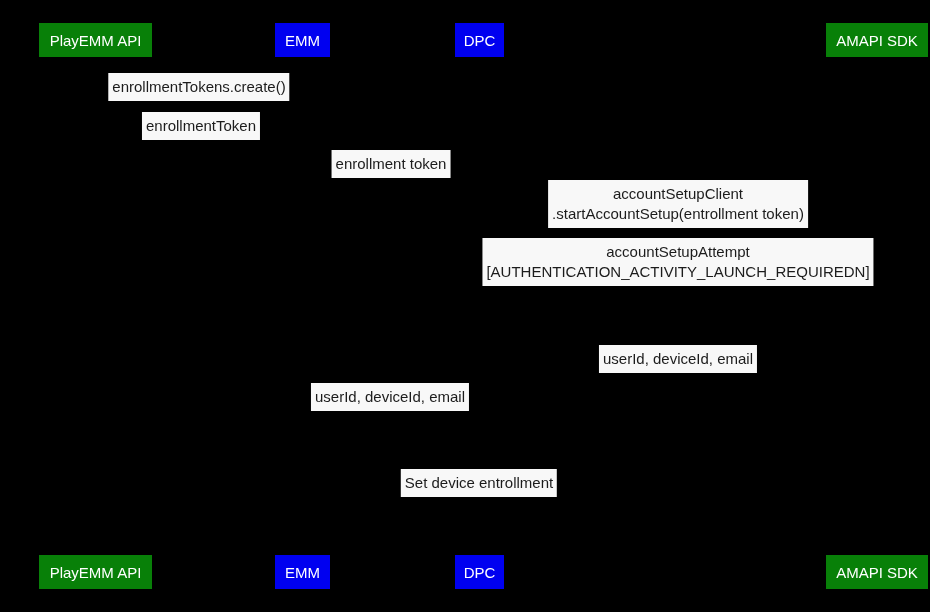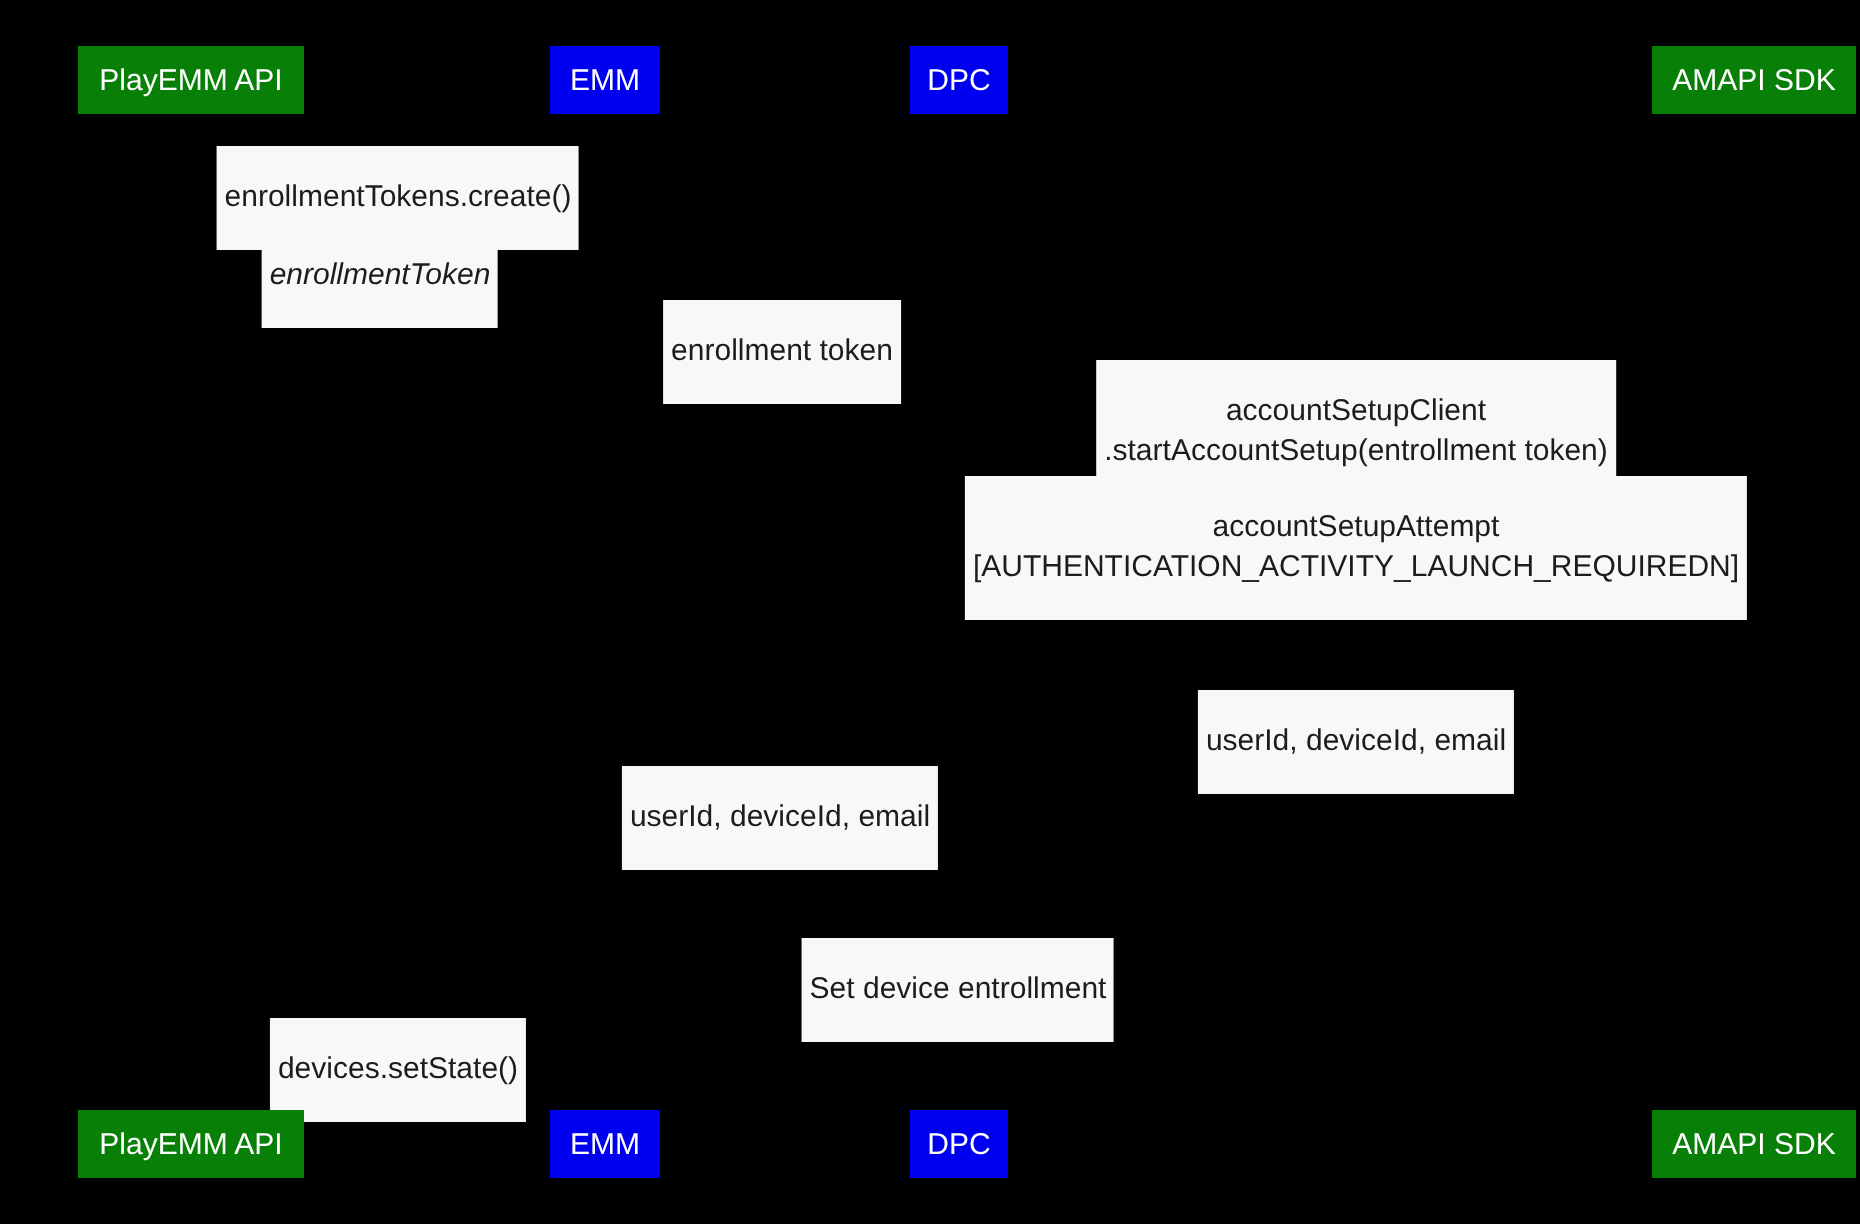--- a/index.html
+++ b/index.html
@@ -28,45 +28,44 @@
   }
   .actor-green { background: #088008; }
   .actor-blue  { background: #0000f0; }
   .msg {
     position: absolute;
     transform: translateX(-50%);
     background: #f8f8f8;
     color: #1c1c1c;
     font-size: 15px;
     line-height: 20px;
-    padding: 16px 4px;
+    padding: 4px 4px;
     white-space: pre-line;
     text-align: center;
   }
 </style>
 </head>
 <body>
 
 <div class="canvas">
 
   <div class="actor actor-green" style="left:11px;  top:23px; width:113px;">PlayEMM API</div>
   <div class="actor actor-blue" style="left:247px; top:23px; width:55px;">EMM</div>
   <div class="actor actor-blue" style="left:427px; top:23px; width:49px;">DPC</div>
   <div class="actor actor-green" style="left:798px; top:23px; width:102px;">AMAPI SDK</div>
 
   <div class="msg" style="left:171px; top:73px;">enrollmentTokens.create()</div>
-  <div class="msg" style="left:162px; top:112px;font-style:italic;">enrollmentToken</div>
+  <div class="msg" style="left:173px; top:112px;">enrollmentToken</div>
   <div class="msg" style="left:363px; top:150px;">enrollment token</div>
   <div class="msg" style="left:650px; top:238px;">accountSetupAttempt
 [AUTHENTICATION_ACTIVITY_LAUNCH_REQUIREDN]</div>
   <div class="msg" style="left:650px; top:180px;">accountSetupClient
 .startAccountSetup(entrollment token)</div>
   <div class="msg" style="left:650px; top:345px;">userId, deviceId, email</div>
   <div class="msg" style="left:362px; top:383px;">userId, deviceId, email</div>
   <div class="msg" style="left:451px; top:469px;">Set device entrollment</div>
-  <div class="msg" style="left:171px; top:509px;">devices.setState()</div>
 
   <div class="actor actor-green" style="left:11px;  top:555px; width:113px;">PlayEMM API</div>
   <div class="actor actor-blue" style="left:247px; top:555px; width:55px;">EMM</div>
   <div class="actor actor-blue" style="left:427px; top:555px; width:49px;">DPC</div>
   <div class="actor actor-green" style="left:798px; top:555px; width:102px;">AMAPI SDK</div>
 
 </div>
 
 </body></html>

